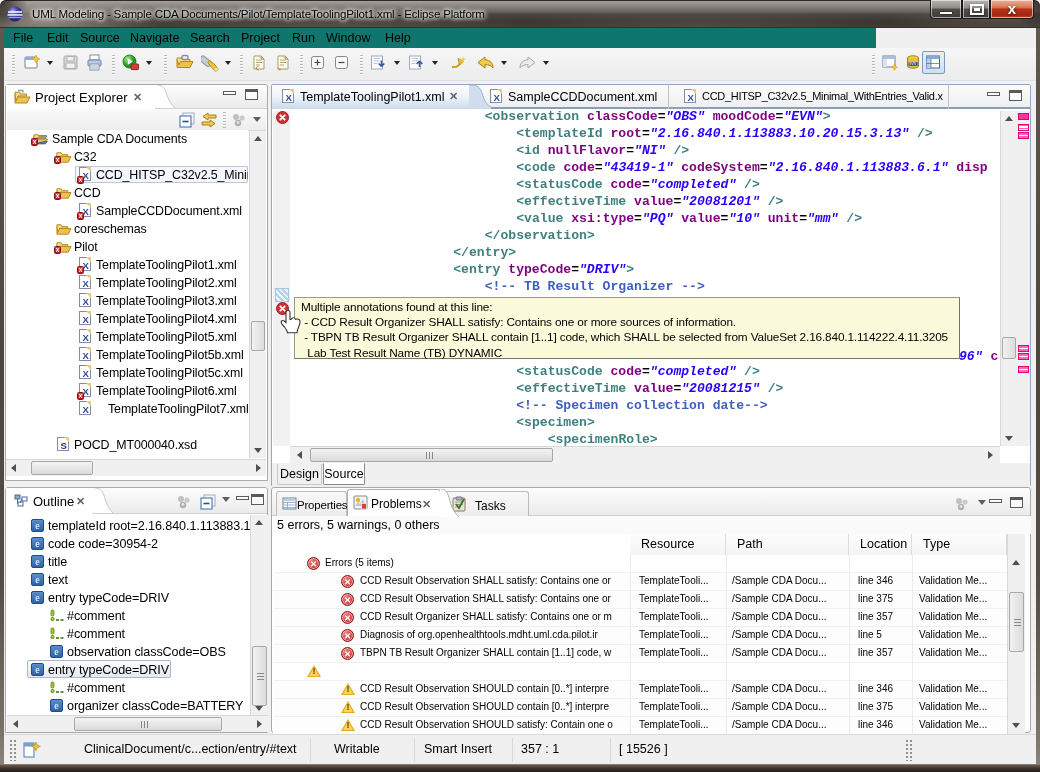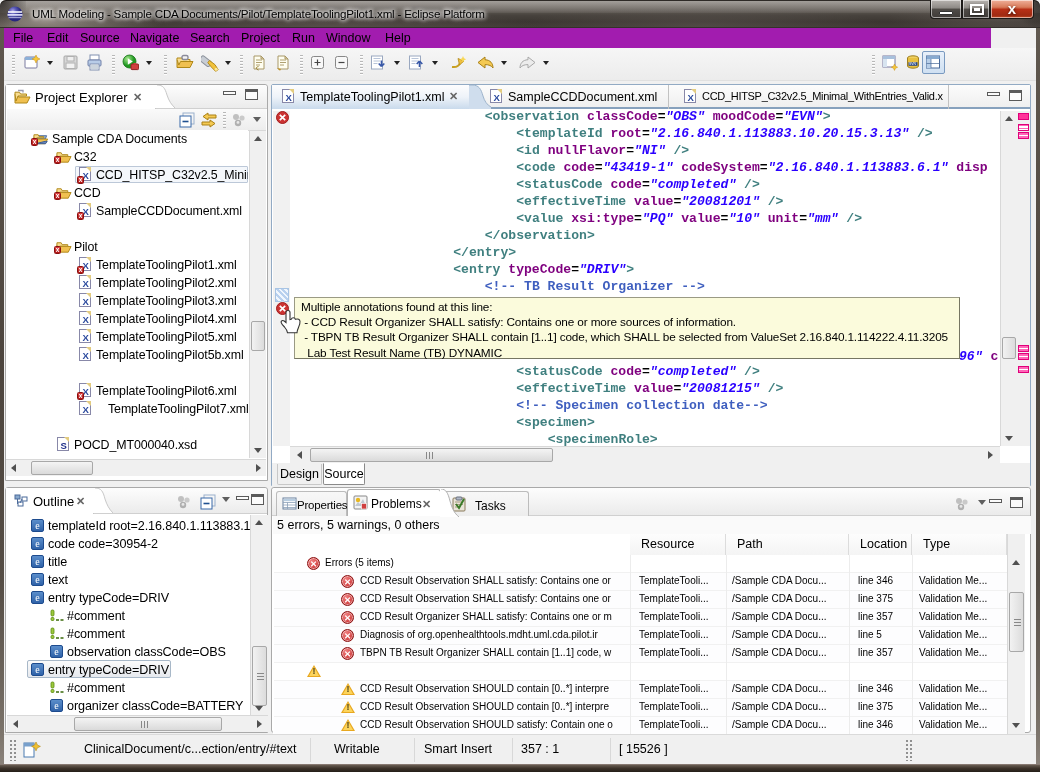--- a/index.html
+++ b/index.html
@@ -25,21 +25,21 @@
 .glyph-max{position:absolute;left:7px;top:4px;width:14px;height:11px;border:2px solid #fff;box-shadow:0 1px 2px rgba(0,0,0,.6);background:transparent}
 .glyph-max:after{content:"";position:absolute;left:2px;top:2px;width:6px;height:3px;background:#fff}
 .glyph-x{position:absolute;left:0;top:0px;width:100%;font-size:15px;font-weight:bold;color:#fff;text-shadow:0 1px 3px #401000}
 
 #edgeL{left:0;top:28px;width:4px;height:737px}
 #edgeL,#edgeR{background:linear-gradient(180deg,#60584f,#4d453e 45%,#554d45 75%,#7a7269 95%,#8a827a)}
 #edgeR{right:0;top:28px;width:4px;height:737px}
 #edgeB{left:0;top:764px;width:1040px;height:8px;background:linear-gradient(180deg,#766a5e,#3c332a 55%,#241e18);}
 #edgeB:before{content:"";position:absolute;left:0;top:0;width:100%;height:1px;background:#a99;opacity:.4}
 
-#menubar{left:4px;top:28px;width:987px;height:20px;background:#a21caf}
+#menubar{left:4px;top:28px;width:872px;height:20px;background:#0f766e}
 #menubar span{position:absolute;top:3px;font-size:12.5px}
 
 #toolbar{left:4px;top:48px;width:1032px;height:33px;background:linear-gradient(180deg,#f6f6f6,#ececec);border-bottom:1px solid #e0e0e0}
 .grip{position:absolute;top:7px;width:3px;height:20px;background-image:repeating-linear-gradient(180deg,#b8b8b8 0 1px,#fdfdfd 1px 2px,transparent 2px 3px)}
 .tbtn{position:absolute;top:6px;width:17px;height:17px}
 .dd{position:absolute;top:13px;width:0;height:0;border-left:3px solid transparent;border-right:3px solid transparent;border-top:4px solid #222}
 </style></head><body>
 
 <div class="a" id="titlebar">
     <div class="corner" style="left:0;border-radius:6px 0 0 0"></div>
@@ -308,20 +308,27 @@
       </svg>
       <div class="eb" style="left:48px">x</div>
       <div class="lbl" style="left:68px">CCD</div>
     </div>
     <div class="trow" style="left:0;top:72px;width:242px">
       <div class="fx" style="left:73px">
         <span class="eb">x</span>
       </div>
       <div class="lbl" style="left:90px">SampleCCDDocument.xml</div>
     </div>
+    <div class="trow" style="left:0;top:90px;width:242px">
+      <svg class="ticon" style="left:50px" width="17" height="16" viewBox="0 0 17 16">
+        <path d="M1 5.5v8h12l3-6H4.5L3.5 5.5z" fill="#f0c050" stroke="#b08818"></path>
+        <path d="M1 5.5V3.5h4.5l1 2h6v1.6H4L2 11.5z" fill="#f8dc90" stroke="#b08818"></path>
+      </svg>
+      <div class="lbl" style="left:68px">coreschemas</div>
+    </div>
     <div class="trow" style="left:0;top:108px;width:242px">
       <svg class="ticon" style="left:50px" width="17" height="16" viewBox="0 0 17 16">
         <path d="M1 5.5v8h12l3-6H4.5L3.5 5.5z" fill="#f0c050" stroke="#b08818"></path>
         <path d="M1 5.5V3.5h4.5l1 2h6v1.6H4L2 11.5z" fill="#f8dc90" stroke="#b08818"></path>
       </svg>
       <div class="eb" style="left:48px">x</div>
       <div class="lbl" style="left:68px">Pilot</div>
     </div>
     <div class="trow" style="left:0;top:126px;width:242px">
       <div class="fx" style="left:73px">
@@ -341,20 +348,24 @@
       <div class="fx" style="left:73px"></div>
       <div class="lbl" style="left:90px">TemplateToolingPilot4.xml</div>
     </div>
     <div class="trow" style="left:0;top:198px;width:242px">
       <div class="fx" style="left:73px"></div>
       <div class="lbl" style="left:90px">TemplateToolingPilot5.xml</div>
     </div>
     <div class="trow" style="left:0;top:216px;width:242px">
       <div class="fx" style="left:73px"></div>
       <div class="lbl" style="left:90px">TemplateToolingPilot5b.xml</div>
+    </div>
+    <div class="trow" style="left:0;top:234px;width:242px">
+      <div class="fx" style="left:73px"></div>
+      <div class="lbl" style="left:90px">TemplateToolingPilot5c.xml</div>
     </div>
     <div class="trow" style="left:0;top:252px;width:242px">
       <div class="fx" style="left:73px">
         <span class="eb">x</span>
       </div>
       <div class="lbl" style="left:90px">TemplateToolingPilot6.xml</div>
     </div>
     <div class="trow" style="left:0;top:270px;width:242px">
       <div class="fx" style="left:73px"></div>
       <div class="lbl" style="left:102px">TemplateToolingPilot7.xml</div>

